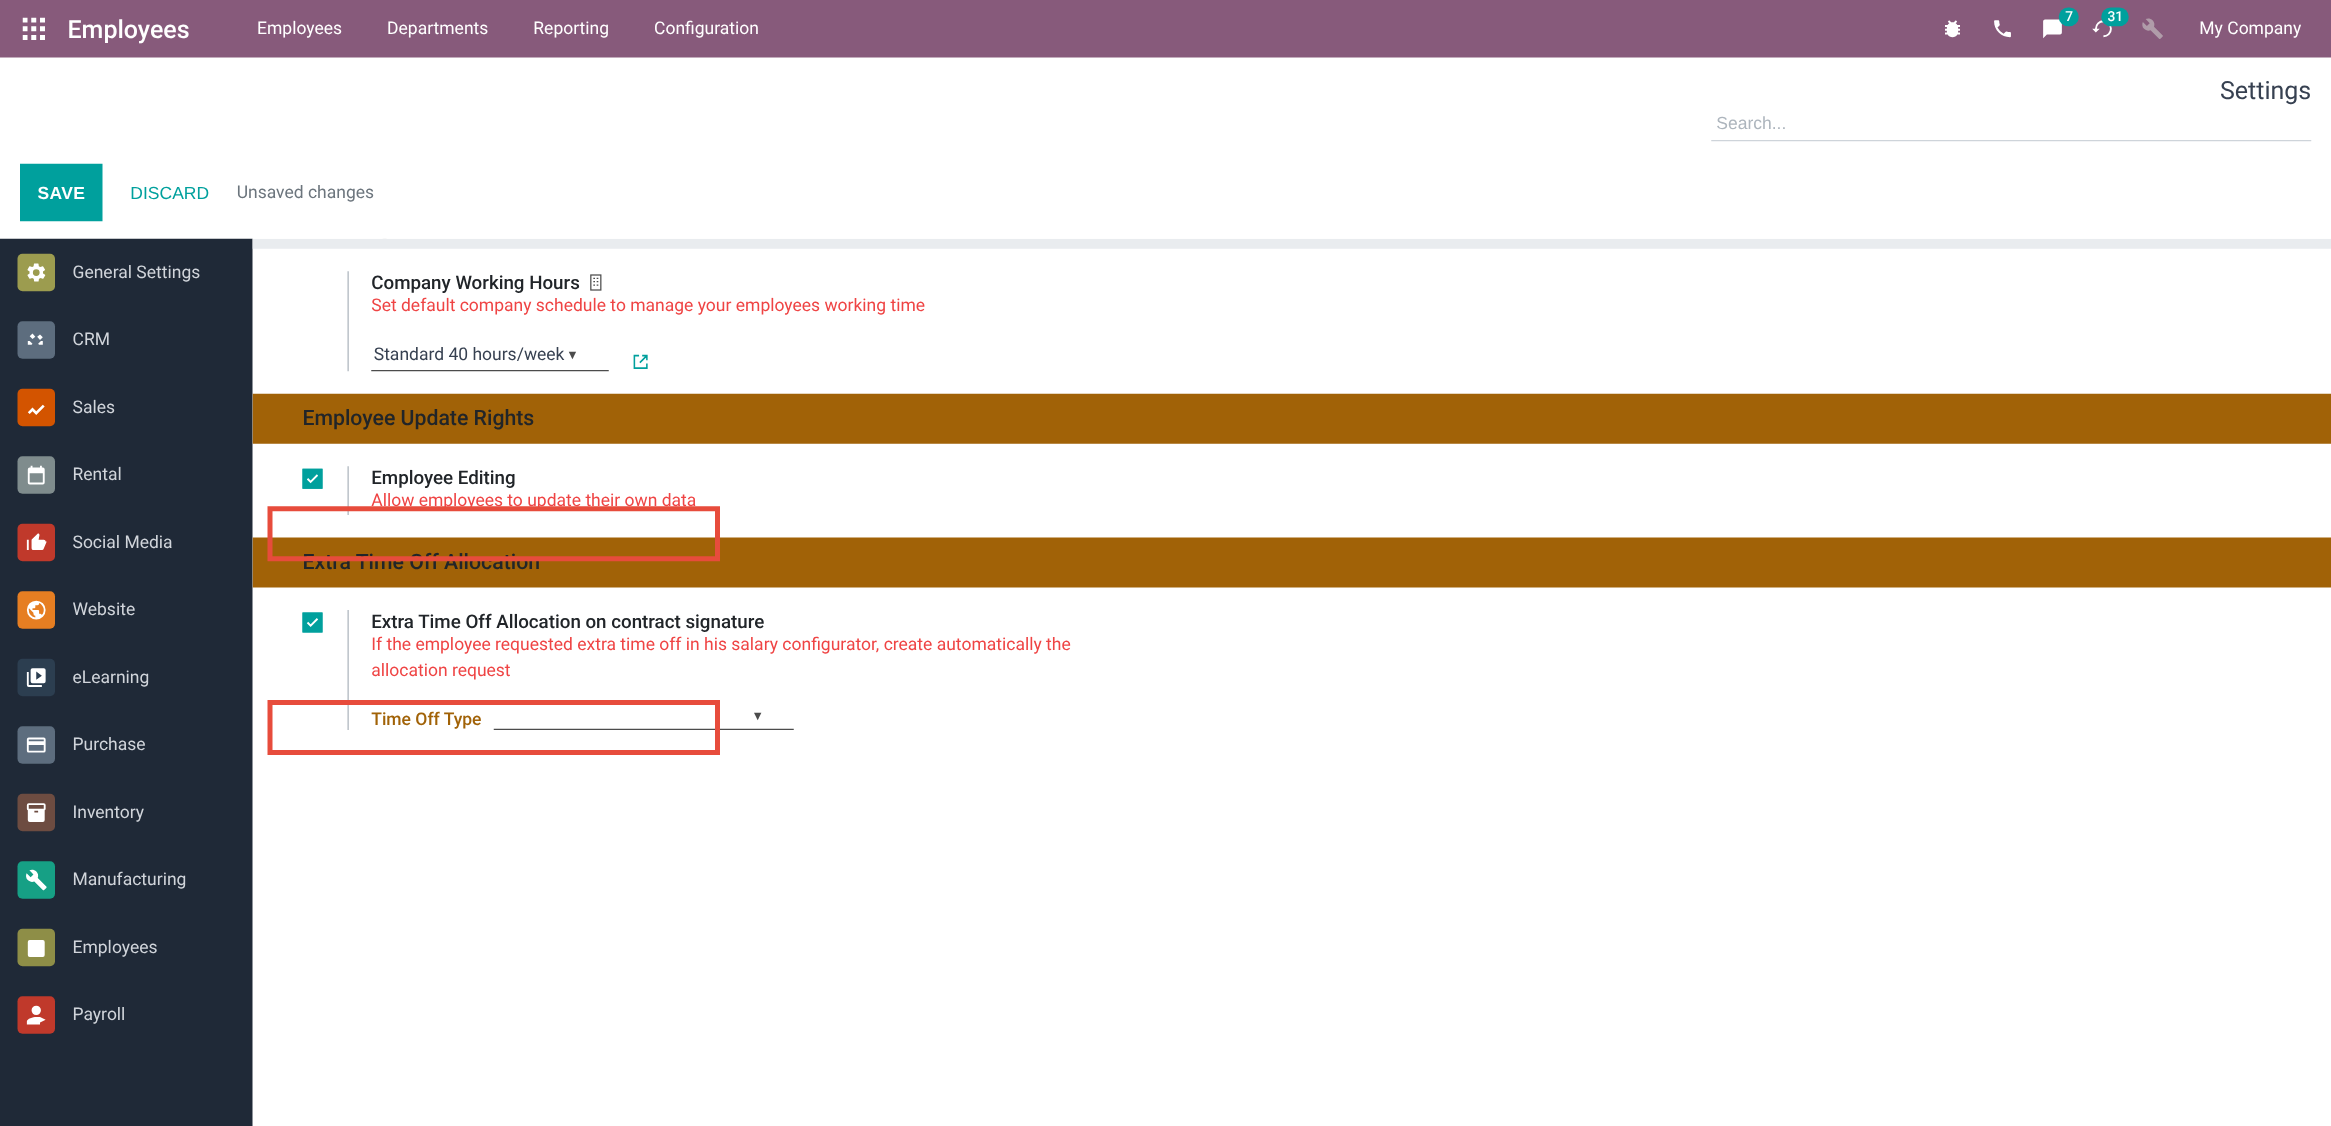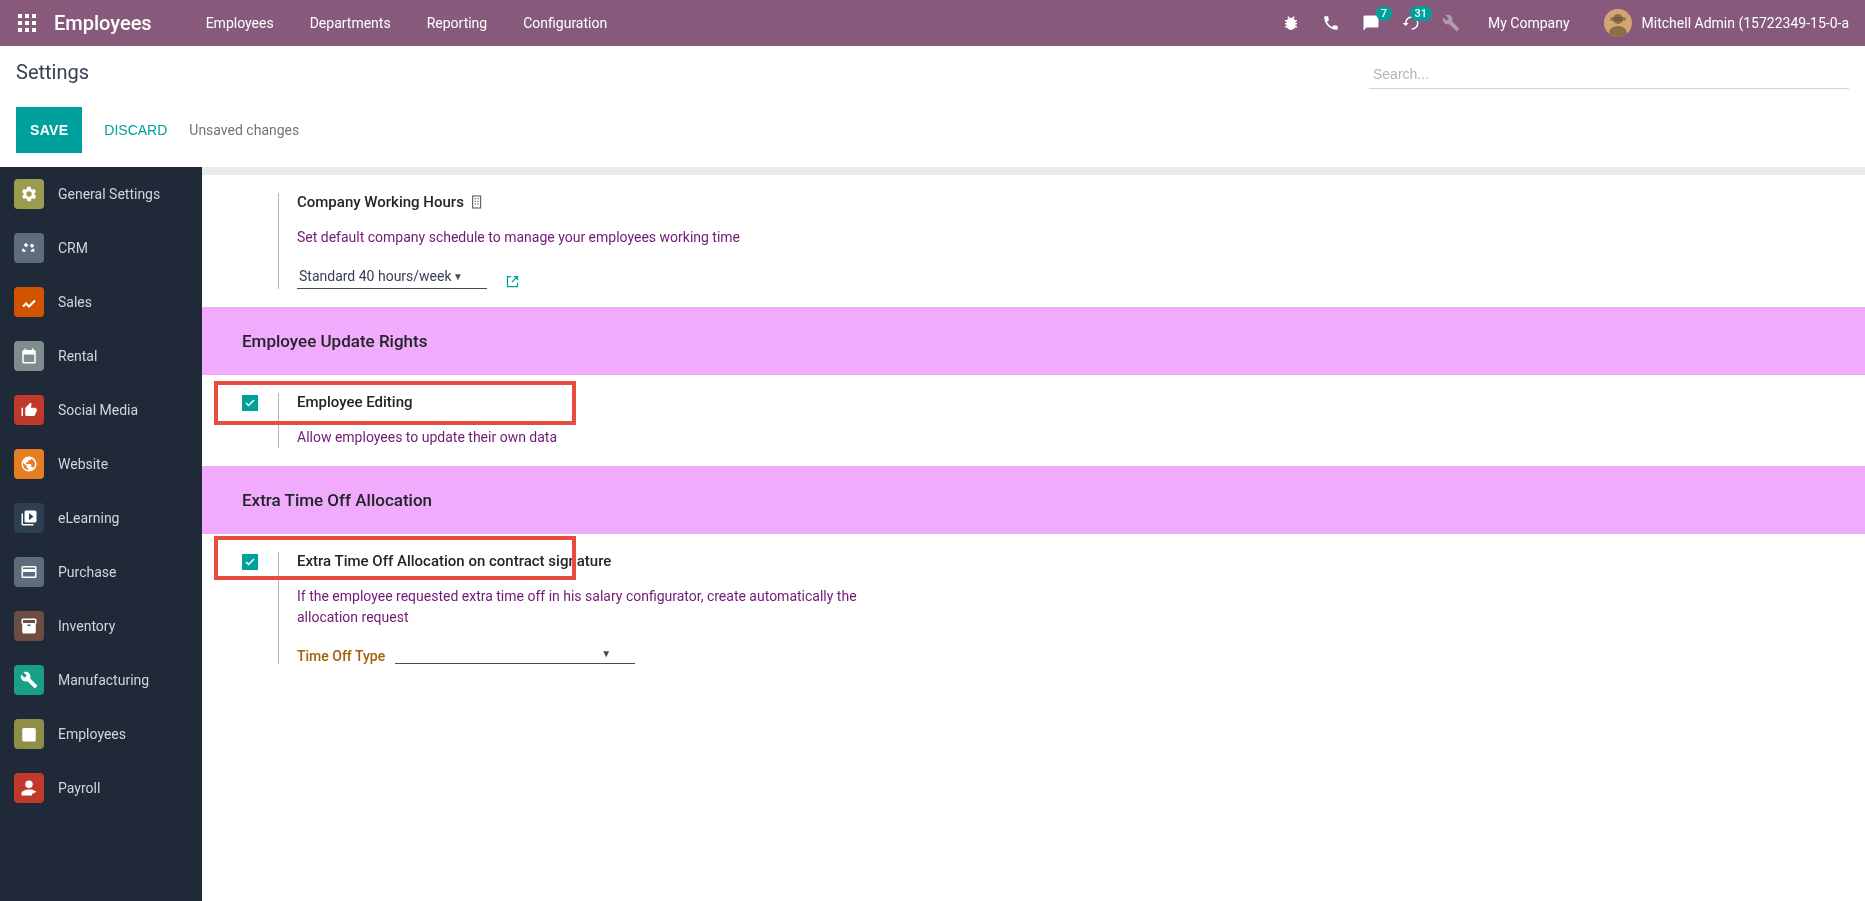--- a/index.html
+++ b/index.html
@@ -103,21 +103,22 @@
       justify-content: center;
       overflow: hidden;
     }
     .top-nav .avatar svg { width: 28px; height: 28px; }
     .top-nav .user-name { color: #fff; font-size: 14px; white-space: nowrap; }
     
     
     .header {
       padding: 14px 16px 0;
       display: flex;
-      align-items: flex-start;
+      align-items: flex-end;
+      flex-direction: column;
     }
     .header .page-title { font-size: 20px; color: #374151; font-weight: 400; }
     .header .search-wrap { margin-left: auto; width: 480px; }
     .header .search-input {
       width: 100%;
       border: none;
       border-bottom: 1px solid #ced4da;
       padding: 6px 4px;
       font-size: 14px;
       outline: none;
@@ -210,22 +211,22 @@
       scrollbar-width: thin;
     }
     .main-scroller::-webkit-scrollbar { width: 12px; }
     .main-scroller::-webkit-scrollbar-track { background: #f1f1f1; }
     .main-scroller::-webkit-scrollbar-thumb { background: #c1c1c1; border-radius: 6px; }
     
     
     .main { padding-bottom: 40px; }
     
     .section-header {
-      background: #f0abfc;
-      padding: 24px 40px;
+      background: #a16207;
+      padding: 10px 40px;
       font-size: 17px;
       font-weight: 500;
       color: #212529;
     }
     .highlight-box {
       position: absolute;
       border: 4px solid #e74c3c;
       pointer-events: none;
       z-index: 5;
     }
@@ -243,21 +244,21 @@
     }
     .setting-content { flex: 1; }
     .setting-title {
       font-size: 15px;
       font-weight: 500;
       color: #212529;
       display: flex;
       align-items: center;
       gap: 6px;
     }
-    .setting-desc { color: #701a75; font-size: 14px; margin-top: 16px; line-height: 1.5; }
+    .setting-desc { color: #ef4444; font-size: 14px; margin-top: 0; line-height: 1.5; }
     .setting-field {
       display: flex;
       align-items: flex-end;
       gap: 10px;
       margin-top: 16px;
     }
     .setting-field label { font-size: 14px; color: #a16207; font-weight: 500; }
     
     .select-underline {
       border: none;
@@ -362,31 +363,20 @@
           <path d="M13 3a9 9 0 00-9 9H1l3.89 3.89L9 12H6a7 7 0 117 7v2a9 9 0 000-18z"></path>
         </svg>
       <span class="badge">31</span>
     </span>
     <span class="icon-btn" style="color:#b09ca9">
       <svg viewBox="0 0 24 24">
           <path d="M22.7 19l-9.1-9.1c.9-2.3.4-5-1.5-6.9-2-2-5-2.4-7.4-1.3L9 6l-3 3-4.3-4.3C.6 7.1 1 10.1 3 12.1c1.9 1.9 4.6 2.4 6.9 1.5l9.1 9.1c.4.4 1 .4 1.4 0l2.3-2.3c.5-.4.5-1.1 0-1.4z"></path>
         </svg>
     </span>
     <span class="company-name">My Company</span>
-    <div class="user-section">
-      <span class="avatar">
-        <svg viewBox="0 0 28 28">
-            <circle cx="14" cy="14" r="14" fill="#d4a574"></circle>
-            <circle cx="14" cy="10" r="5" fill="#8b6f47"></circle>
-            <ellipse cx="14" cy="24" rx="9" ry="7" fill="#8b6f47"></ellipse>
-            <rect x="6" y="8" width="16" height="4" rx="2" fill="#5d4e37" opacity="0.5"></rect>
-          </svg>
-      </span>
-      <span class="user-name">Mitchell Admin (15722349-15-0-a</span>
-    </div>
   </div>
 </div>
 
 <div class="header">
   <h1 class="page-title">Settings</h1>
   <div class="search-wrap">
     <input type="text" class="search-input" placeholder="Search..." style="">
   </div>
 </div>
 

